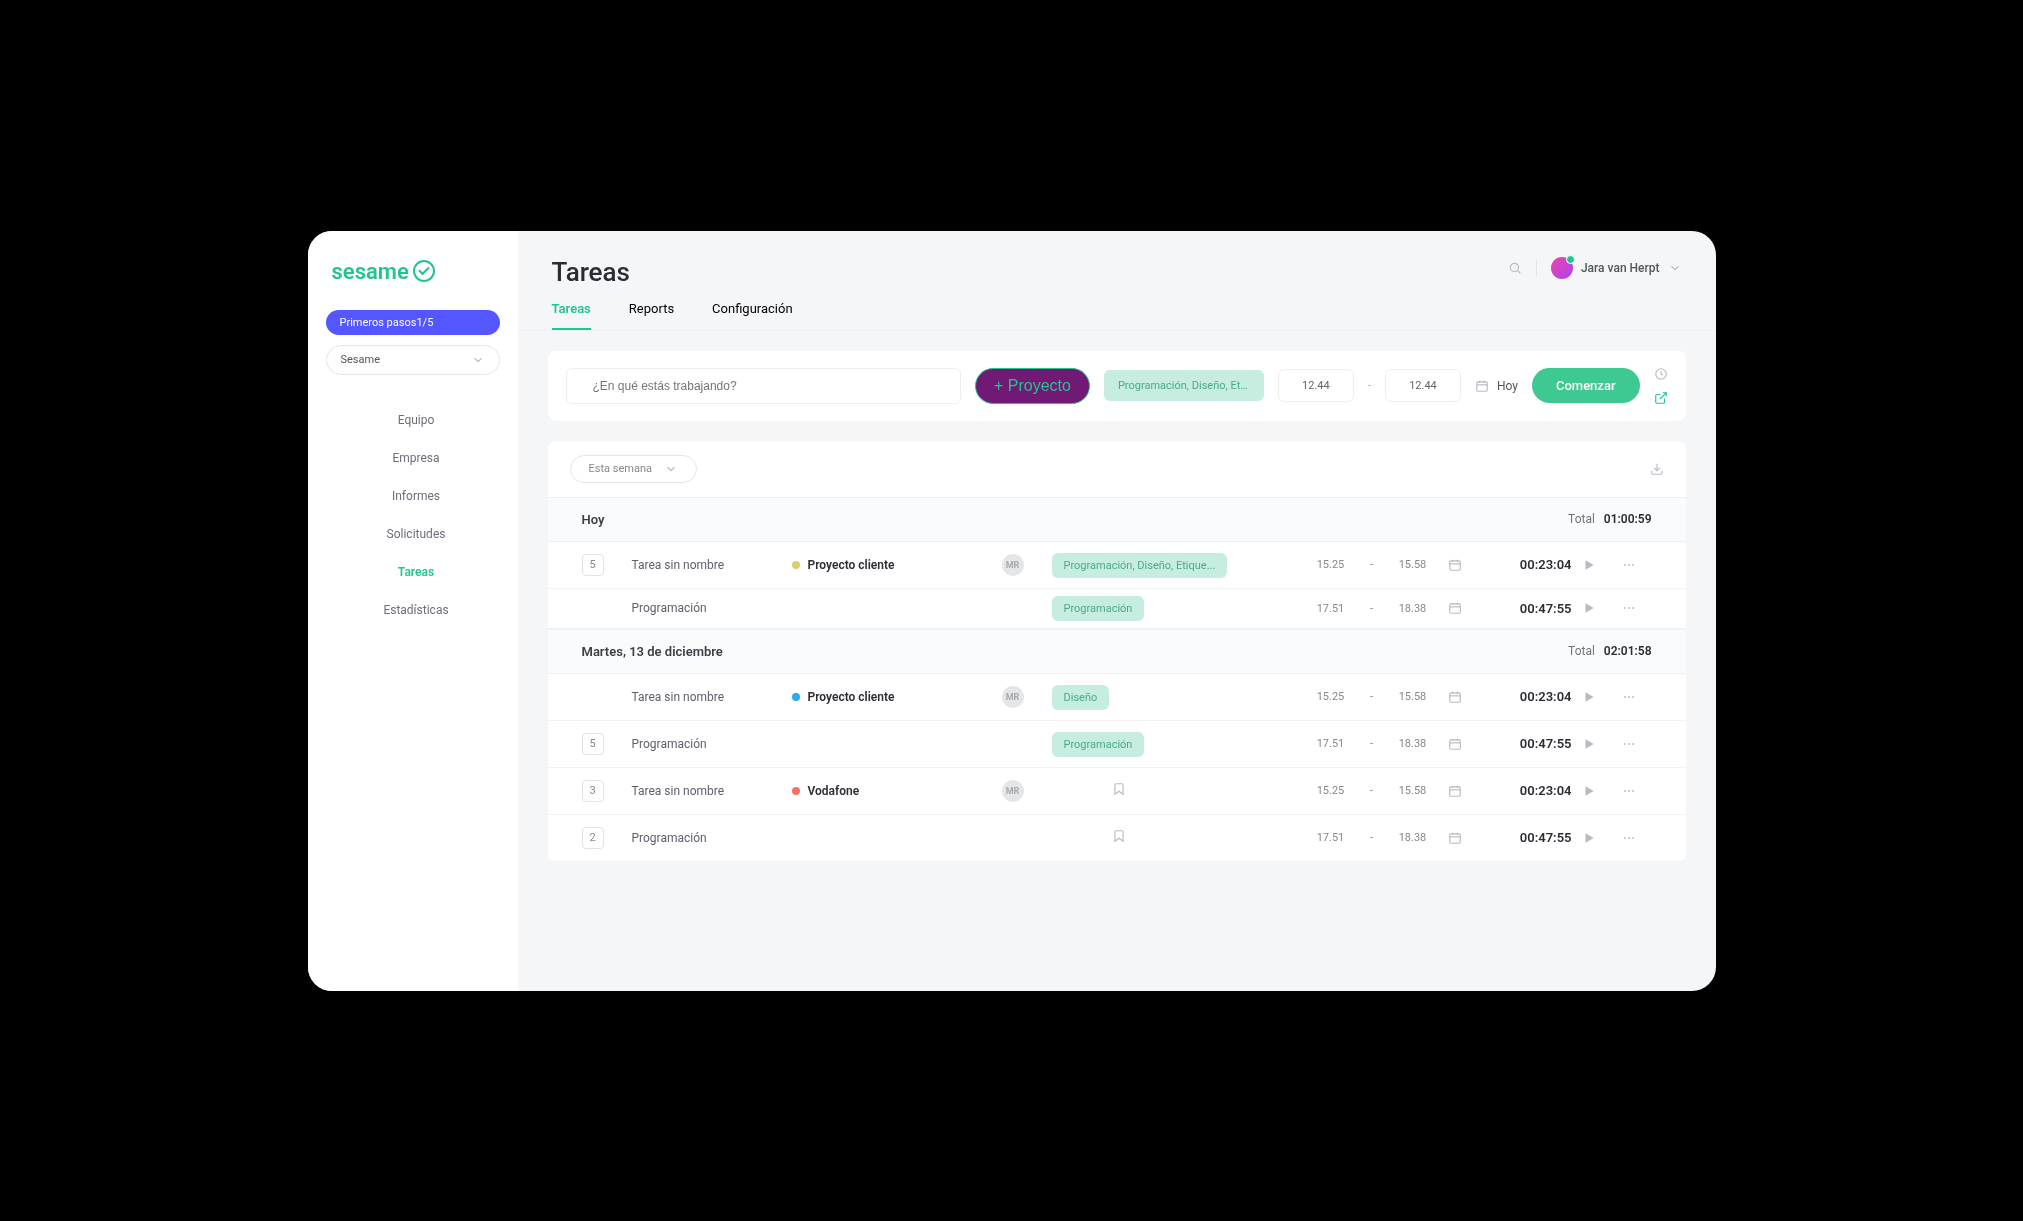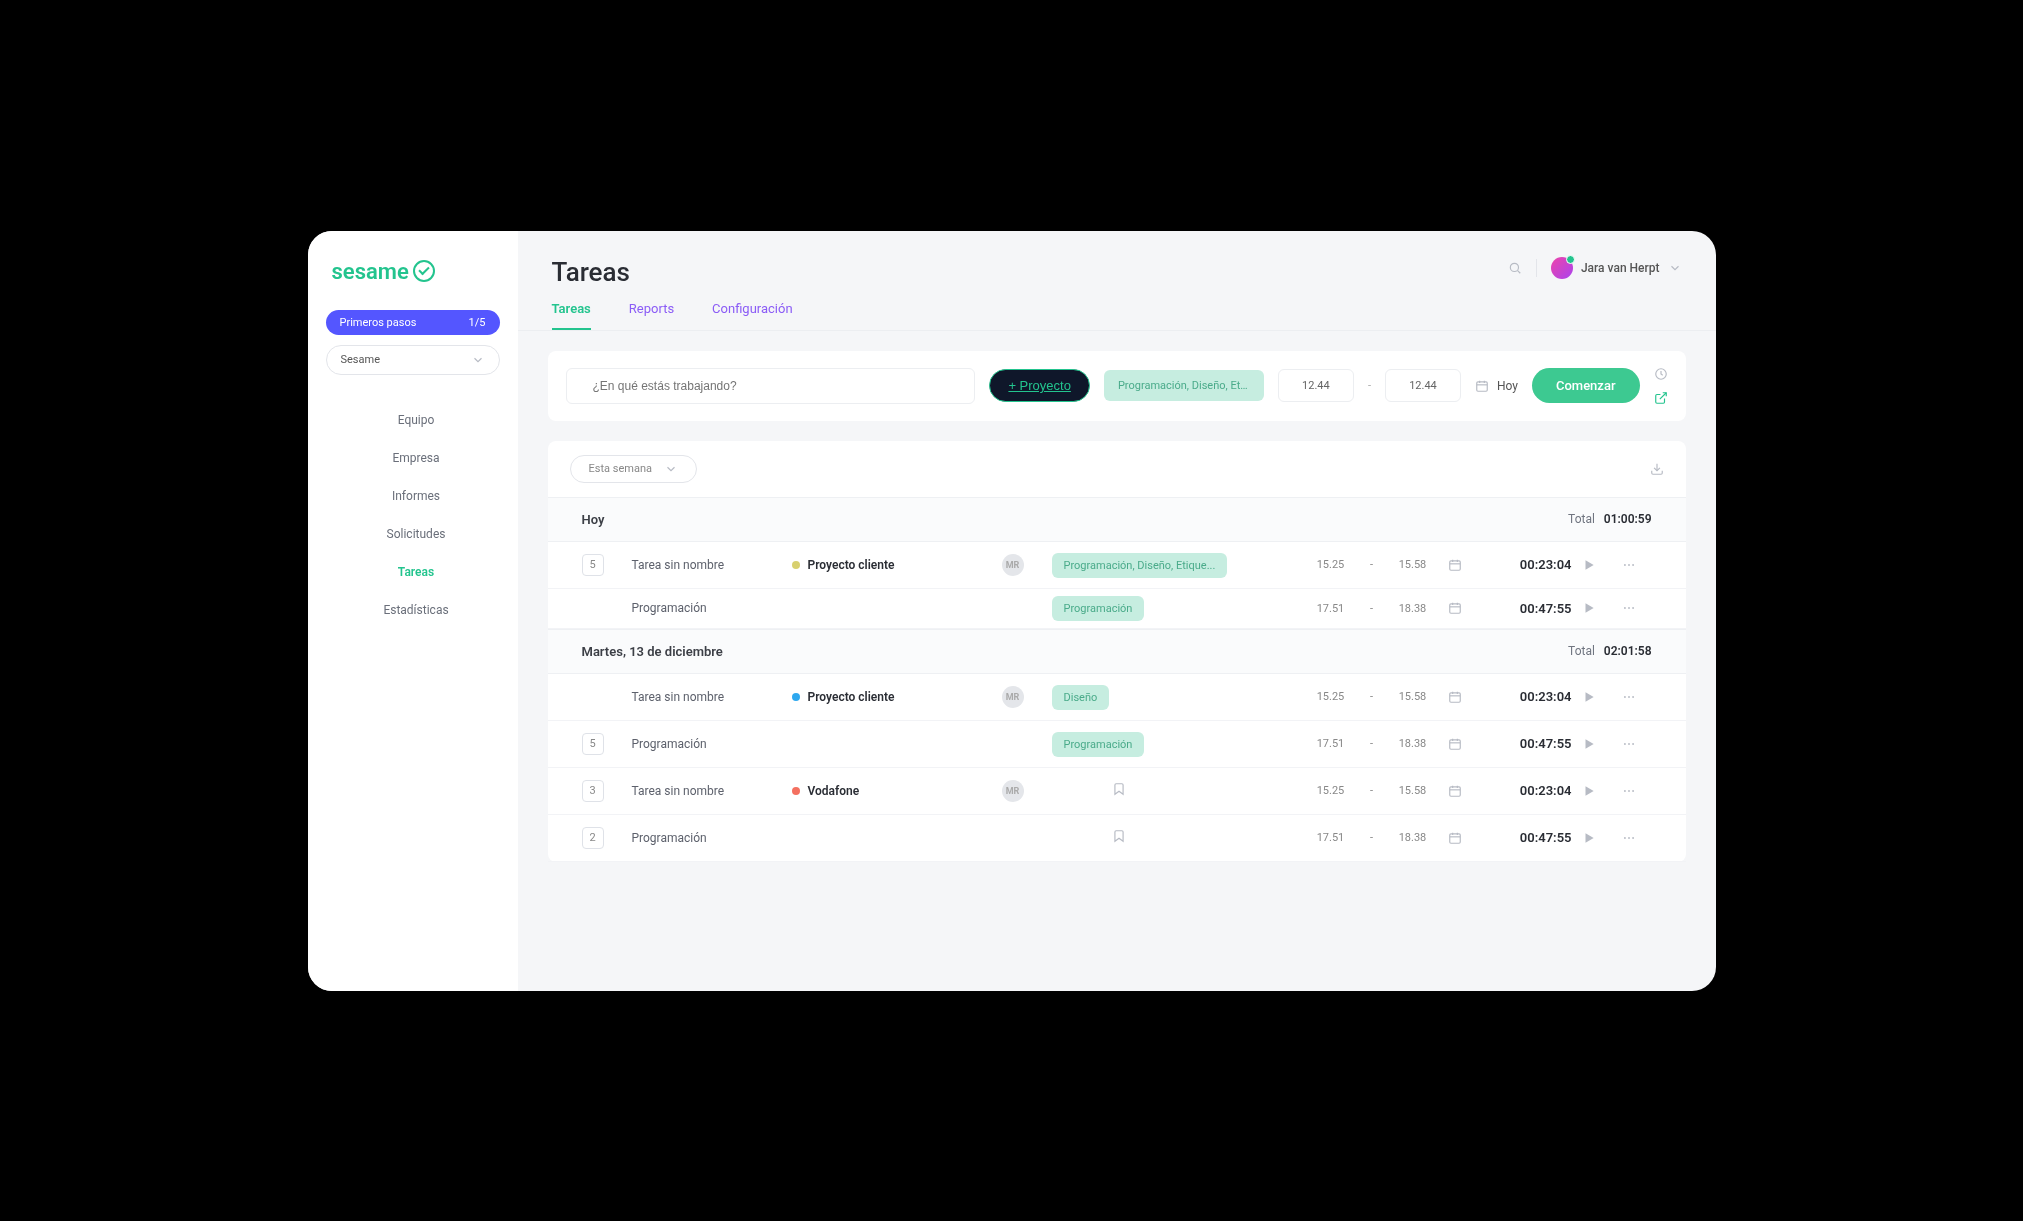--- a/index.html
+++ b/index.html
@@ -52,21 +52,21 @@
   transform: rotate(-45deg) translate(1px,-1px);
 }
 .badge-steps {
   margin: 6px 18px 10px 18px;
   background: #5456ff;
   color: #fff;
   border-radius: 999px;
   padding: 6px 14px;
   font-size: 11px;
   display: flex;
-  justify-content: space-between;
+  justify-content: flex-start;
 }
 .workspace-select {
   margin: 0 18px 18px 18px;
   border: 1px solid #e3e5ea;
   border-radius: 999px;
   padding: 7px 14px;
   font-size: 11px;
   color: #555;
   display: flex;
   justify-content: space-between;
@@ -94,21 +94,21 @@
   justify-content: space-between;
   padding: 26px 34px 0 34px;
 }
 .page-title { font-size: 26px; font-weight: 500; color: #2a2d34; }
 .top-actions { display: flex; align-items: center; gap: 14px; font-size: 12px; color: #555; }
 .divider-v { width: 1px; height: 18px; background: #e3e5ea; }
 .avatar { width: 22px; height: 22px; border-radius: 50%; background: linear-gradient(135deg,#e4a,#a4e); position: relative; }
 .avatar::after { content:''; position:absolute; top:-2px; right:-2px; width:7px; height:7px; border-radius:50%; background:#23c48e; border:1.5px solid #fff; }
 .user { display: flex; align-items: center; gap: 8px; font-weight: 500; }
 .tabs { display: flex; gap: 38px; padding: 14px 34px 0 34px; border-bottom: 1px solid #eceef1; }
-.tab { font-size: 13px; color: #8b5cf6; padding-bottom: 12px; cursor: pointer; }
+.tab { font-size: 13px; color: #000000; padding-bottom: 12px; cursor: pointer; }
 .tab.active { color: #23c48e; font-weight: 600; border-bottom: 2px solid #23c48e; }
 .content { flex: 1; overflow-y: auto; padding: 20px 30px; }
 .entry-bar {
   background: #fff;
   border-radius: 8px;
   padding: 16px 18px;
   display: flex;
   align-items: center;
   gap: 14px;
   margin-bottom: 20px;
@@ -118,27 +118,26 @@
   border: 1px solid #eceef1;
   border-radius: 6px;
   padding: 10px 26px;
   font-size: 12px;
   color: #888;
   background: #fff;
 }
 .proj-btn {
   border: 1px solid #23c48e;
   color: #23c48e;
-  background: #0f172a;
+  background: #701a75;
   border-radius: 999px;
   padding: 8px 18px;
-  font-size: 13px;
+  font-size: 16px;
   font-weight: 500;
   cursor: pointer;
-  text-decoration: underline;
 }
 .tag-chip {
   background: #c6ede0;
   color: #4aab8a;
   border-radius: 6px;
   padding: 9px 14px;
   font-size: 11px;
   max-width: 160px;
   white-space: nowrap;
   overflow: hidden;

